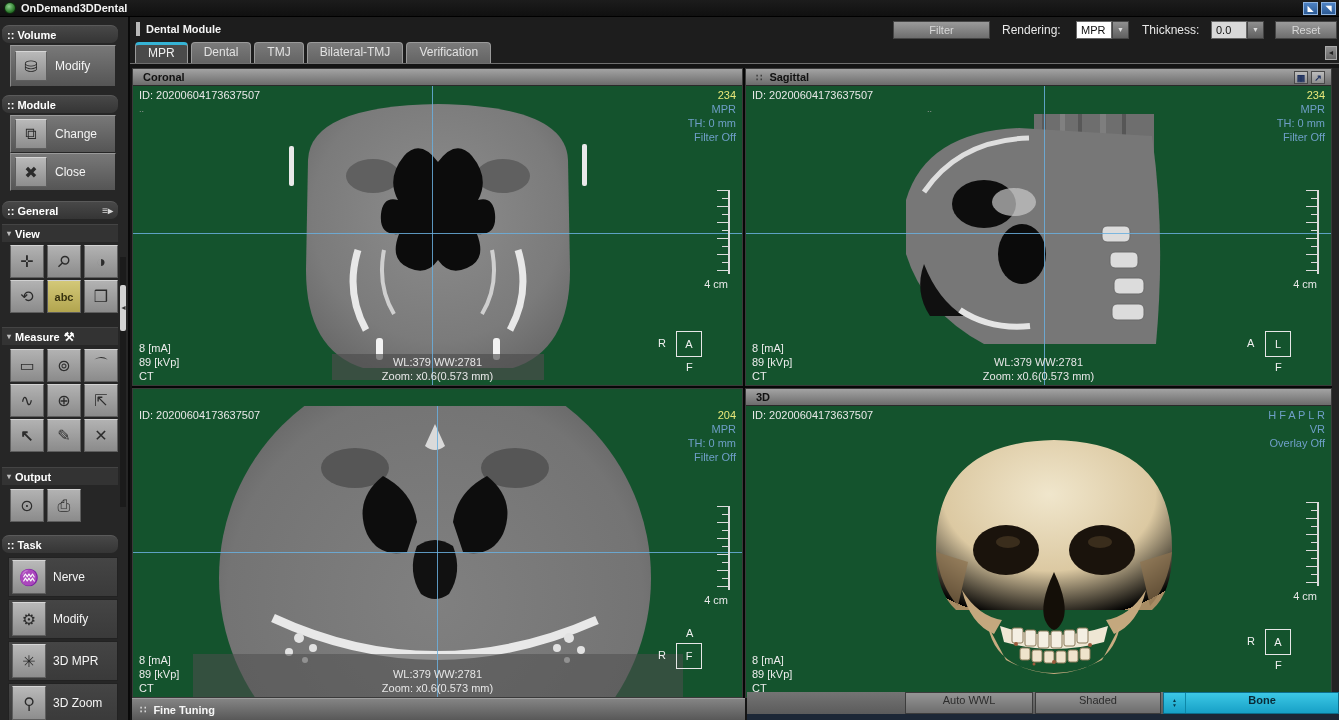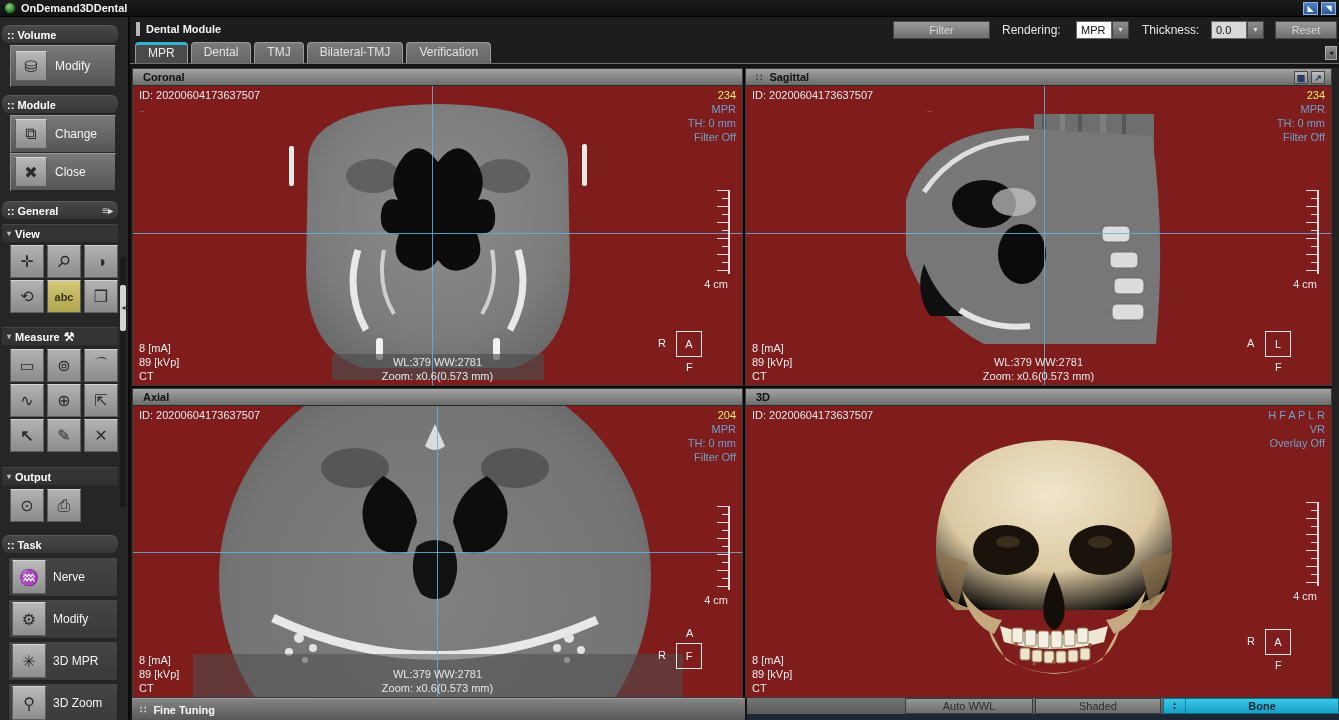--- a/index.html
+++ b/index.html
@@ -42,21 +42,21 @@
   
   .tabrow { position:absolute; top:43px; left:130px; right:0; height:21px; background:#1d1d1d; border-bottom:1px solid #6f6f6f; }
   .tabs { position:absolute; left:5px; bottom:0; display:flex; gap:3px; }
   .tab { background:linear-gradient(#7a7a7a,#646464); border:1px solid #9a9a9a; border-bottom:none; border-radius:4px 4px 0 0; color:#e2e2e2; font-size:12px; padding:2px 12px 3px 12px; cursor:pointer; }
   .tab.active { background:#4a4a4a; border-top:3px solid #35b3d5; color:#f0f0f0; padding-top:1px; }
   .collapse-btn { position:absolute; right:2px; top:3px; width:12px; height:14px; background:linear-gradient(#8f8f8f,#666); border:1px solid #aaa; color:#222; font-size:7px; line-height:12px; text-align:center; cursor:pointer; }
 
   
   .viewgrid { position:absolute; left:132px; top:68px; right:7px; bottom:22px; display:grid; grid-template-columns:611px 1fr; grid-template-rows:318px 1fr; gap:2px; background:#070707; }
   .right-strip { position:absolute; right:0; top:68px; width:7px; bottom:0; background:#232323; }
-  .viewport { position:relative; background:#7f1d1d; overflow:hidden; border:1px solid #3a3a3a; }
+  .viewport { position:relative; background:#14532d; overflow:hidden; border:1px solid #3a3a3a; }
   .vp-header { height:17px; background:linear-gradient(#a3a3a3,#6c6c6c); border-bottom:1px solid #2a2a2a; color:#111; font-weight:bold; font-size:11px; display:flex; align-items:center; gap:6px; padding:0 6px 0 10px; }
   .grip { color:#3c3c3c; font-size:10px; letter-spacing:1px; }
   .vp-hicons { margin-left:auto; display:flex; gap:3px; }
   .vp-hicon { width:14px; height:13px; border:1px solid #4a4a4a; background:linear-gradient(#bdbdbd,#8f8f8f); color:#1d2f5e; font-size:9px; line-height:12px; text-align:center; cursor:pointer; }
   .vp-body { position:absolute; top:17px; left:0; right:0; bottom:0; }
 
   .ov { position:absolute; font-size:11px; line-height:14px; }
   .ov-tl { top:2px; left:6px; color:#e8e8e8; text-align:left; }
   .ov-sub { color:#9a9a9a; font-size:9px; }
   .ov-tr { top:2px; right:6px; text-align:right; }
@@ -77,21 +77,21 @@
   .ruler::after { content:""; position:absolute; right:0; top:0; bottom:0; width:11px; background:repeating-linear-gradient(to bottom,#dcdcdc 0 1px,transparent 1px 16px); }
   .ruler-label { margin-top:4px; color:#e8e8e8; font-size:11px; padding-right:2px; }
 
   .xh-v { position:absolute; top:0; bottom:0; width:1px; background:rgba(106,175,222,0.85); }
   .xh-h { position:absolute; left:0; right:0; height:1px; background:rgba(106,175,222,0.85); }
 
   .ct { position:absolute; }
 
   
   .fine-tuning { position:absolute; left:132px; bottom:0; width:613px; height:22px; background:linear-gradient(#848484,#585858); border-top:1px solid #9d9d9d; color:#f6f6f6; font-weight:bold; font-size:11px; display:flex; align-items:center; gap:6px; padding-left:8px; }
-  .vp3d-toolbar { position:absolute; left:747px; right:0; bottom:6px; height:16px; background:linear-gradient(#747474,#5b5b5b); display:flex; align-items:stretch; gap:2px; }
+  .vp3d-toolbar { position:absolute; left:747px; right:0; bottom:6px; height:22px; background:linear-gradient(#747474,#5b5b5b); display:flex; align-items:stretch; gap:2px; }
   .vp3d-toolbar .filler { flex:1; }
   .bbtn { width:128px; background:linear-gradient(#959595,#6d6d6d); border:1px solid #3c3c3c; color:#2c2c2c; font-size:11px; line-height:14px; text-align:center; cursor:pointer; }
   .preset { width:176px; display:flex; background:linear-gradient(#3cc8e6,#17a0c6); border:1px solid #0d6e8c; cursor:pointer; }
   .preset .spin { width:22px; display:flex; flex-direction:column; align-items:center; justify-content:center; font-size:5px; line-height:5px; color:#073a4a; border-right:1px solid #0d87a8; }
   .preset .pname { flex:1; text-align:center; color:#0a2a36; font-size:11px; line-height:14px; font-weight:bold; }
   .navy-strip { position:absolute; left:747px; right:0; bottom:0; height:6px; background:#1c2736; }
 </style>
 </head>
 <body>
 
@@ -374,23 +374,20 @@
       </div>
       <div class="orient-wrap">
         <span class="ow-left">A</span>
         <span class="ow-box">L</span>
         <span class="ow-bottom">F</span>
       </div>
     </div>
   </div>
 
   <div class="viewport">
-    <div class="vp-header">
-      <span>Axial</span>
-    </div>
     <div class="vp-body">
       <svg class="ct" style="left:0;top:0" width="611" height="293" viewBox="0 0 611 293">
         <defs>
           <radialGradient id="gAx" cx="50%" cy="55%" r="60%">
             <stop offset="0%" stop-color="#808080"></stop>
               <stop offset="80%" stop-color="#747474"></stop>
               <stop offset="100%" stop-color="#626262"></stop>
           </radialGradient>
           <clipPath id="clipAx">
               <rect x="0" y="0" width="611" height="293"></rect>

